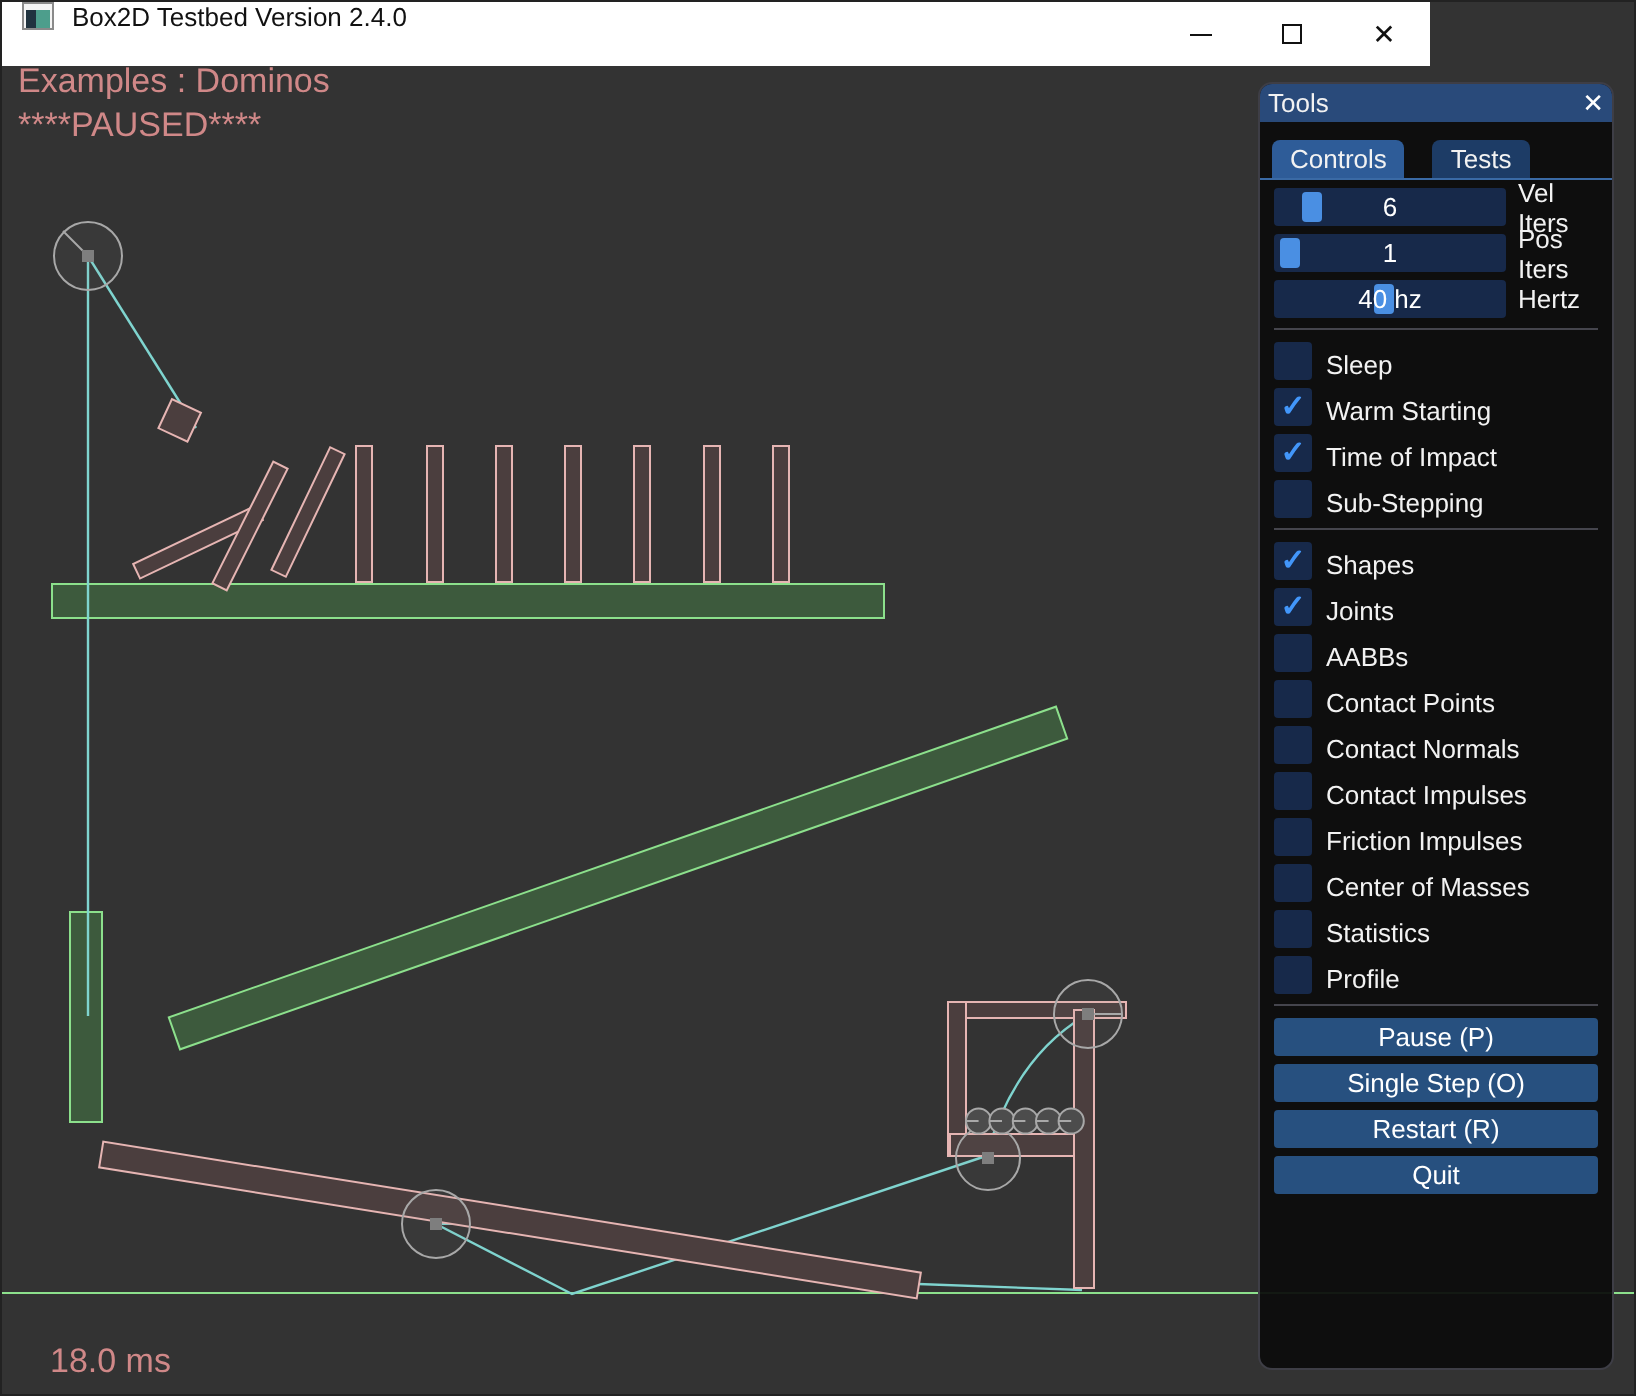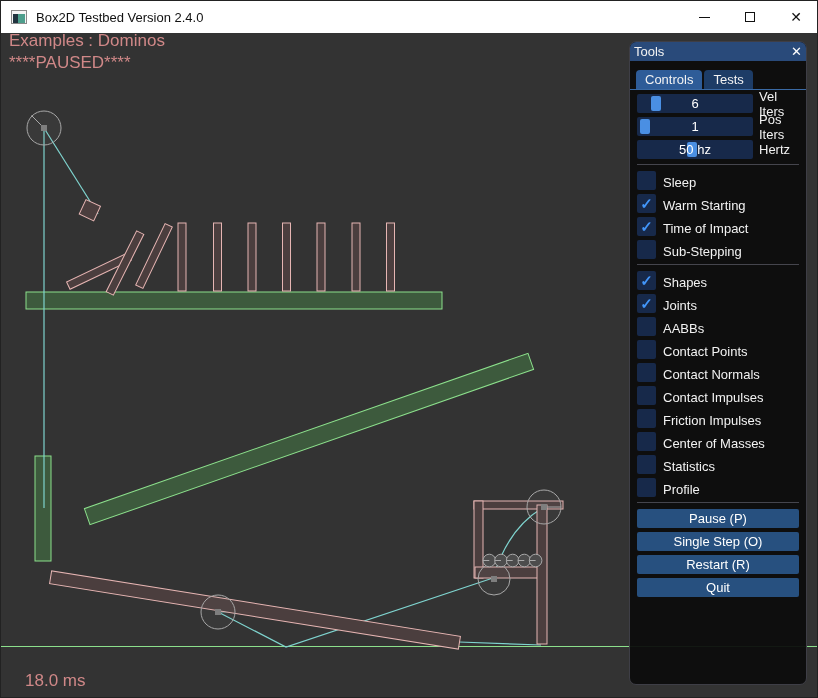--- a/index.html
+++ b/index.html
@@ -10,22 +10,22 @@
     --green-outline:#8ce08c; --green-fill:#3d5a3d;
     --pink-outline:#e6b5b3; --pink-fill:#4b3e3e;
     --gray-outline:#a8a8a8; --gray-fill:#4c4c4c; --anchor:#7e7e7e;
     --separator:#45454d; --titlebar-bg:#ffffff; --titlebar-text:#111111;
   }
   *{box-sizing:border-box;margin:0;padding:0}
   html,body{width:818px;height:698px;overflow:hidden}
   body{font-family:"Liberation Sans",sans-serif;background:var(--bg-canvas);position:relative;border:1px solid #222}
 
   
-  .titlebar{position:absolute;top:0;left:0;width:818px;height:32px;background:var(--titlebar-bg);
-    display:flex;align-items:center;z-index:30}
+  .titlebar{position:absolute;top:0;left:0;width:714px;height:32px;background:var(--titlebar-bg);
+    display:flex;align-items:flex-start;z-index:30}
   .titlebar .appicon{width:16px;height:14px;margin-left:10px;position:relative;border:1px solid #8a8a8a;background:#f4f4f4}
   .titlebar .appicon .ic-l{position:absolute;left:1px;top:3px;width:5px;height:9px;background:#20333f}
   .titlebar .appicon .ic-r{position:absolute;left:6px;top:3px;width:7px;height:9px;background:#4d9e8c}
   .titlebar .title{margin-left:9px;font-size:13px;color:var(--titlebar-text)}
   .wincontrols{margin-left:auto;display:flex;height:32px}
   .winbtn{width:46px;height:32px;display:flex;align-items:center;justify-content:center;color:#111}
   .glyph-min{width:11px;border-top:1px solid #111;margin-top:1px}
   .glyph-max{width:10px;height:10px;border:1px solid #111}
   .glyph-close{font-size:14px;line-height:14px}
 
@@ -45,21 +45,21 @@
   .hud-example{left:8px;top:30px}
   .hud-paused{left:8px;top:52px}
   .hud-ms{left:24px;top:670px}
 
   
   .tools{position:absolute;left:628px;top:40px;width:178px;height:644px;background:var(--panel-bg);
     border:1px solid var(--panel-border);border-radius:7px;z-index:20;color:var(--text);font-size:13px}
   .tools-title{height:19px;background:var(--title-active);border-radius:6px 6px 0 0;
     display:flex;align-items:center;padding:0 4px}
   .tools-title .t-close{margin-left:auto;font-size:13px;line-height:13px;color:#fff;cursor:default}
-  .tabbar{display:flex;gap:2px;padding:9px 0 0 6px;border-bottom:1px solid var(--tab-underline)}
+  .tabbar{display:flex;gap:14px;padding:9px 0 0 6px;border-bottom:1px solid var(--tab-underline)}
   .tab{height:19px;padding:0 9px;display:flex;align-items:center;border-radius:4px 4px 0 0;background:var(--tab-inactive)}
   .tab.active{background:var(--tab-active)}
   .tools-content{padding:4px 7px 0 7px}
 
   .srow{display:flex;align-items:center;margin-bottom:4px;height:19px}
   .strack{position:relative;width:116px;height:19px;background:var(--frame-bg);border-radius:2px;flex:none}
   .sgrab{position:absolute;top:2px;width:10px;height:15px;background:var(--slider-grab);border-radius:2px}
   .sval{position:absolute;left:0;top:0;width:100%;height:19px;line-height:19px;text-align:center;color:#fff}
   .slabel{margin-left:6px}
 
@@ -196,21 +196,21 @@
     <div class="srow">
       <div class="strack">
         <div class="sgrab" style="left:3px"></div>
         <div class="sval">1</div>
       </div>
       <span class="slabel">Pos Iters</span>
     </div>
     <div class="srow">
       <div class="strack">
         <div class="sgrab" style="left:50px"></div>
-        <div class="sval">50 hz</div>
+        <div class="sval">40 hz</div>
       </div>
       <span class="slabel">Hertz</span>
     </div>
 
     <div class="sep"></div>
 
     <div class="crow">
       <div class="cbox"></div>
       <span class="clabel">Sleep</span>
     </div>

